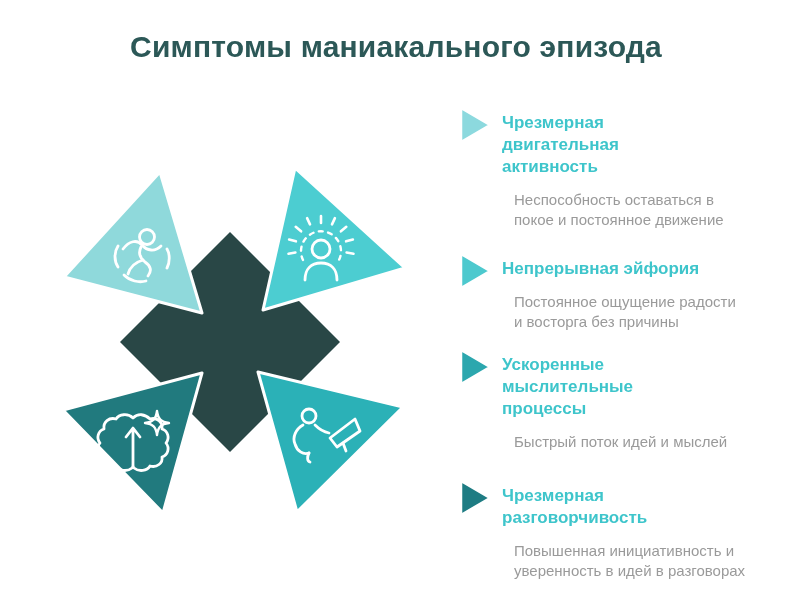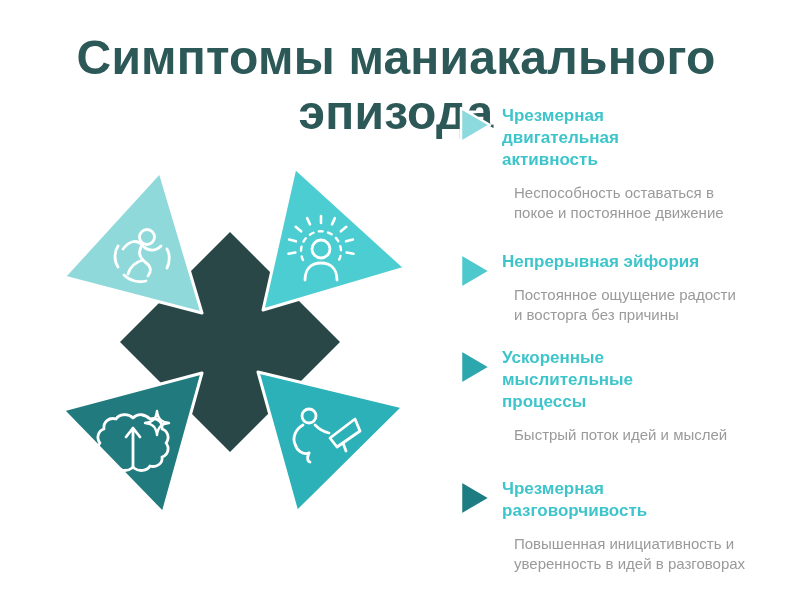--- a/index.html
+++ b/index.html
@@ -2,30 +2,30 @@
 <html><head>
 <meta charset="utf-8">
 <style>
   html,body{margin:0;padding:0;background:#f3f4f5;}
   .canvas{
     position:relative;width:792px;height:610px;background:#ffffff;
     font-family:"Liberation Sans", sans-serif;overflow:hidden;
   }
   .main-title{
     position:absolute;left:0;top:30px;width:100%;text-align:center;
-    font-size:48px;font-weight:700;color:#2C5857;letter-spacing:0.2px;
+    font-size:30px;font-weight:700;color:#2C5857;letter-spacing:0.2px;
   }
   .diagram-svg{position:absolute;left:40px;top:142px;}
   .symptom-list{position:absolute;left:458px;top:0;width:312px;height:610px;}
   .symptom-item{position:absolute;left:0;width:312px;}
   .bullet{position:absolute;left:0;top:2px;}
   .item-text{margin-left:44px;}
   .item-title{
     font-size:17px;font-weight:700;color:#3EC5CB;line-height:22px;
-    white-space:pre-line;margin:1px 0 11px 0;
+    white-space:pre-line;margin:8px 0 11px 0;
   }
   .item-desc{
     font-size:15px;font-weight:400;color:#9A9A9A;line-height:19.5px;
     white-space:pre-line;margin:12px;
   }
 </style>
 </head>
 <body>
 
 <div class="canvas">

